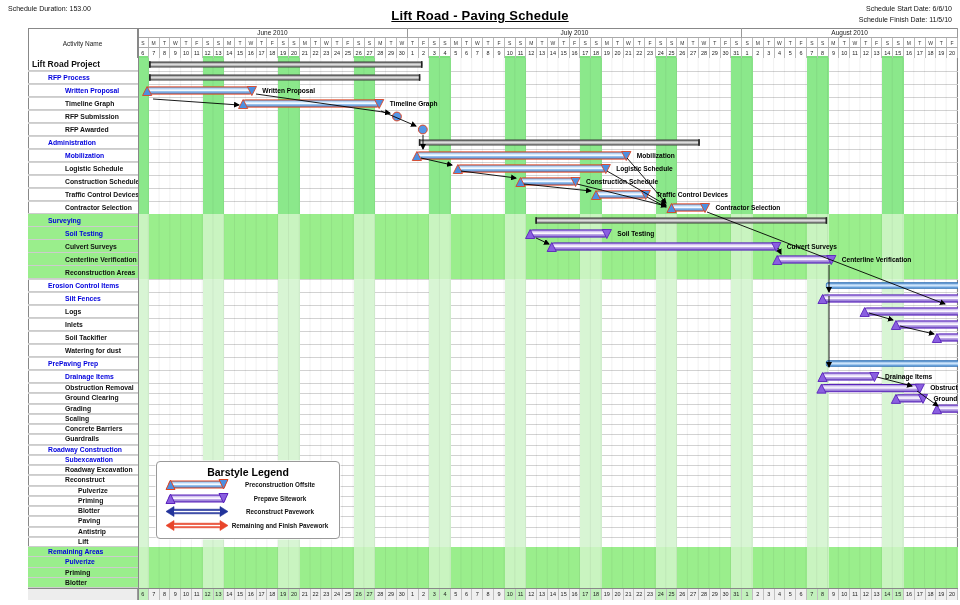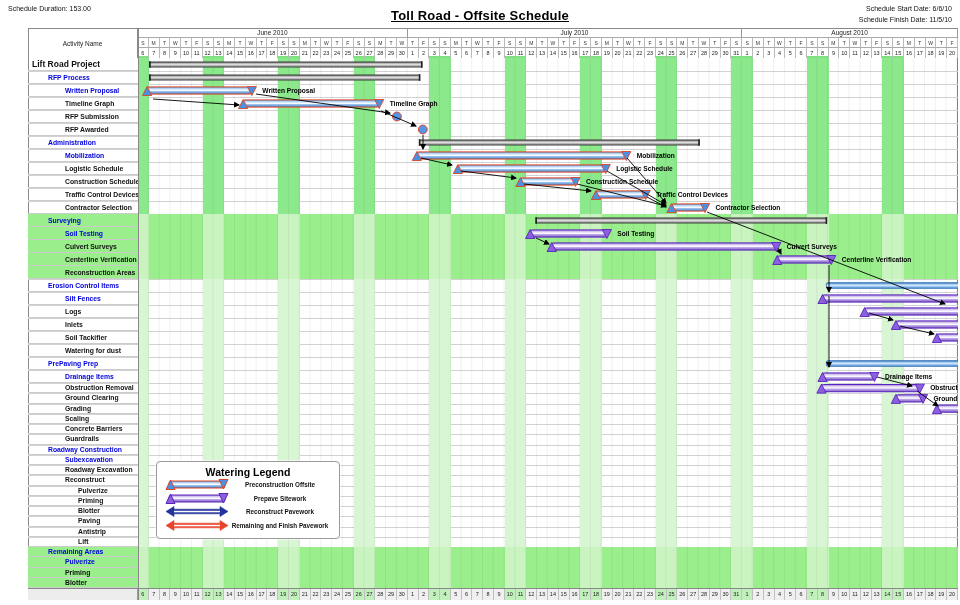--- a/index.html
+++ b/index.html
@@ -45,21 +45,21 @@
   #legend-title{text-align:center;font-size:10.5px;font-weight:bold;margin-top:4px;}
   .lg-row{display:flex;align-items:center;height:13.5px;padding:0 8px;}
   .lg-sample{width:64px;height:13px;flex:0 0 64px;}
   .lg-label{flex:1;text-align:center;font-size:6.3px;font-weight:bold;color:#111;}
 </style>
 </head>
 <body>
 
 <div id="app">
   <div class="abs info" id="duration">Schedule Duration: 153.00</div>
-  <div class="abs" id="page-title">Toll Road - Offsite Schedule</div>
+  <div class="abs" id="page-title">Lift Road - Paving Schedule</div>
   <div class="abs info" id="startdate">Schedule Start Date: 6/6/10</div>
   <div class="abs info" id="finishdate">Schedule Finish Date: 11/5/10</div>
 
   <div class="abs" id="header-band"></div>
   <div class="abs" id="table-frame"></div>
   <div class="abs" id="activity-header">Activity Name</div>
 
   <div class="abs" id="rows-layer" style="left:0;top:0;">
       <div class="prow" style="position: absolute; left: 28px; width: 110px; top: 58px; height: 13px; padding-left: 4px; font-size: 8.5px; color: rgb(17, 17, 17);">Lift Road Project</div>
       <div class="crow" style="position: absolute; left: 138px; width: 820px; top: 58px; height: 13px;"></div>
@@ -650,21 +650,21 @@
         <line x1="829" y1="265" x2="829" y2="292" stroke="#000" stroke-width="0.9" marker-end="url(#arr)"></line>
         <line x1="829" y1="296" x2="829" y2="367" stroke="#000" stroke-width="0.9" marker-end="url(#arr)"></line>
         <line x1="869" y1="313" x2="893" y2="320" stroke="#000" stroke-width="0.9" marker-end="url(#arr)"></line>
         <line x1="900" y1="326" x2="934" y2="334" stroke="#000" stroke-width="0.9" marker-end="url(#arr)"></line>
         <line x1="877" y1="377" x2="912" y2="386" stroke="#000" stroke-width="0.9" marker-end="url(#arr)"></line>
         <line x1="917" y1="391" x2="938" y2="406" stroke="#000" stroke-width="0.9" marker-end="url(#arr)"></line>
       </g>
     </svg>
 
   <div class="abs" id="legend">
-    <div id="legend-title">Watering Legend</div>
+    <div id="legend-title">Barstyle Legend</div>
     <div id="legend-items">
         <div class="lg-row">
           <svg class="lg-sample" viewBox="0 0 64 13">
             <rect x="4" y="3" width="56" height="7" rx="2.5" fill="url(#gPre)" stroke="#dd4422" stroke-width="1"></rect>
             <path d="M1,11.5 L10,11.5 L5.5,2 Z" fill="#4d8fe0" stroke="#dd4422" stroke-width="1"></path>
             <path d="M54,1.5 L63,1.5 L58.5,11 Z" fill="#4d8fe0" stroke="#dd4422" stroke-width="1"></path>
           </svg>
           <div class="lg-label">Preconstruction Offsite</div>
         </div>
         <div class="lg-row">

